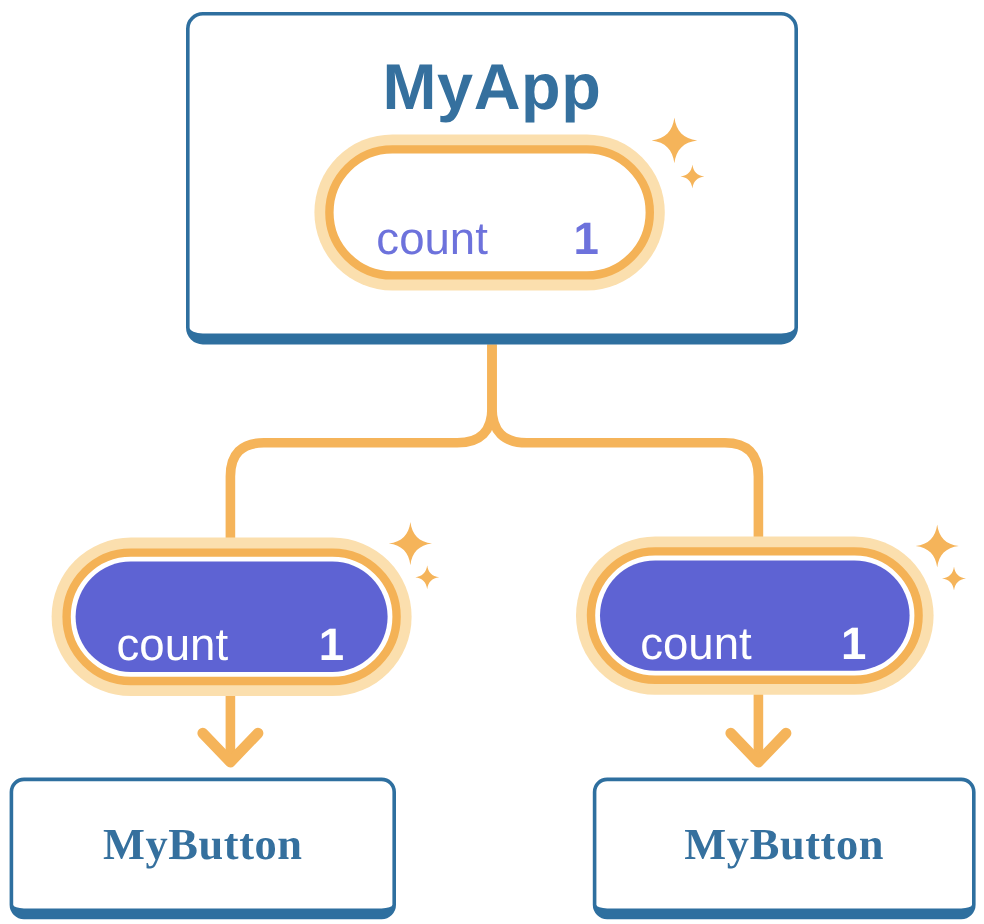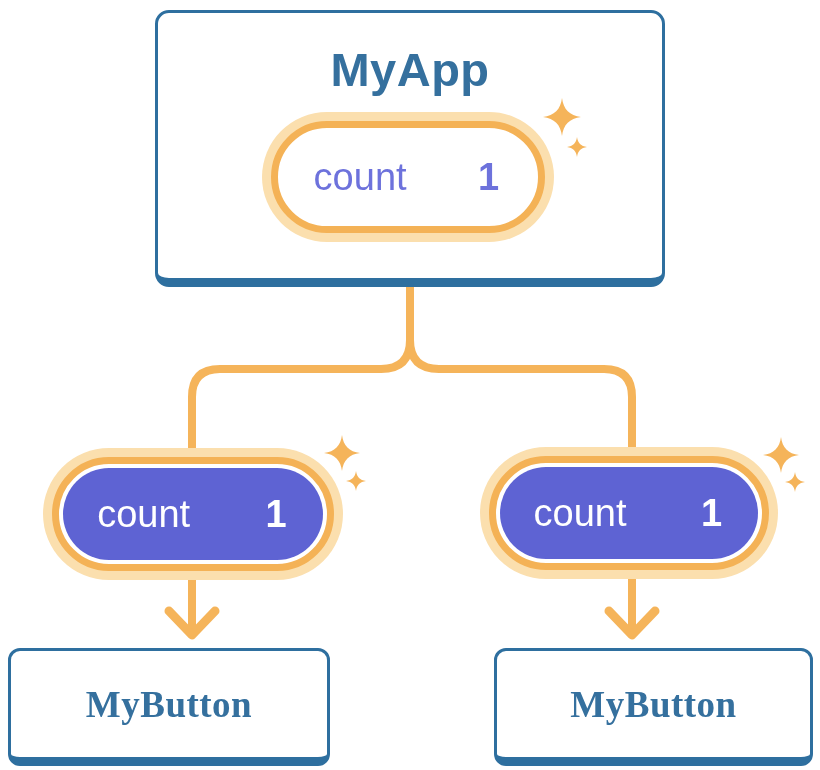--- a/index.html
+++ b/index.html
@@ -37,21 +37,21 @@
 
   .card-title {
     color: #35709E;
     font-weight: 700;
     letter-spacing: 0.5px;
     text-align: center;
   }
   #app-title {
     position: absolute;
     left: 155px; top: 42px; width: 510px;
-    font-size: 47px;
+    font-size: 54px;
     z-index: 3;
   }
   .btn-title { font-size: 37px; font-family: Liberation Serif, serif; }
 
   
   .pill {
     position: absolute;
     background: #FBDFAE;
     border-radius: 70px;
     padding: 9px;
@@ -67,21 +67,21 @@
     border: 7px solid #F4B256;
     border-radius: 60px;
     background: #ffffff;
     padding: 4px;
     box-sizing: border-box;
   }
   .pill-core {
     height: 100%;
     border-radius: 50px;
     display: flex;
-    align-items: center;
+    align-items: flex-end;
     overflow: hidden;
   }
   .pill-core.light  { background: #ffffff; }
   .pill-core.purple { background: #5E63D3; }
 
   .pill-cell {
     display: flex;
     align-items: center;
     justify-content: center;
     font-size: 38px;

